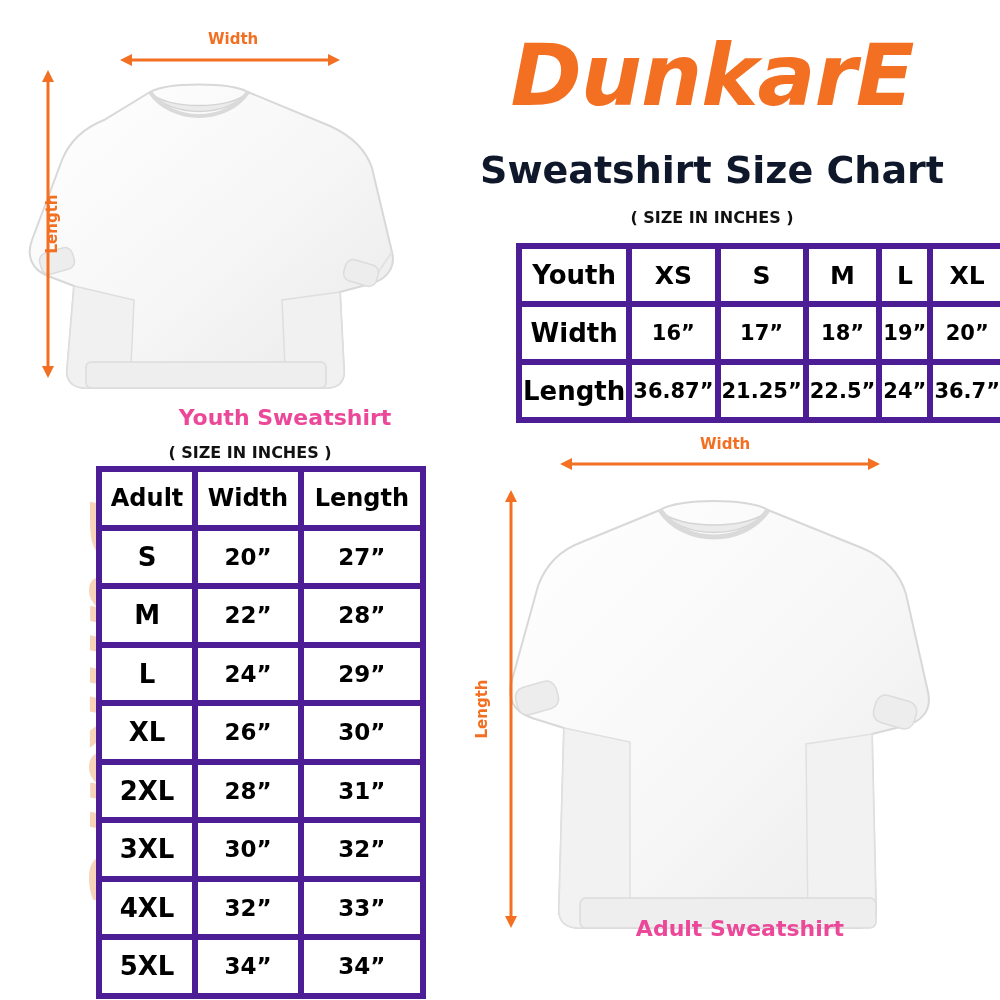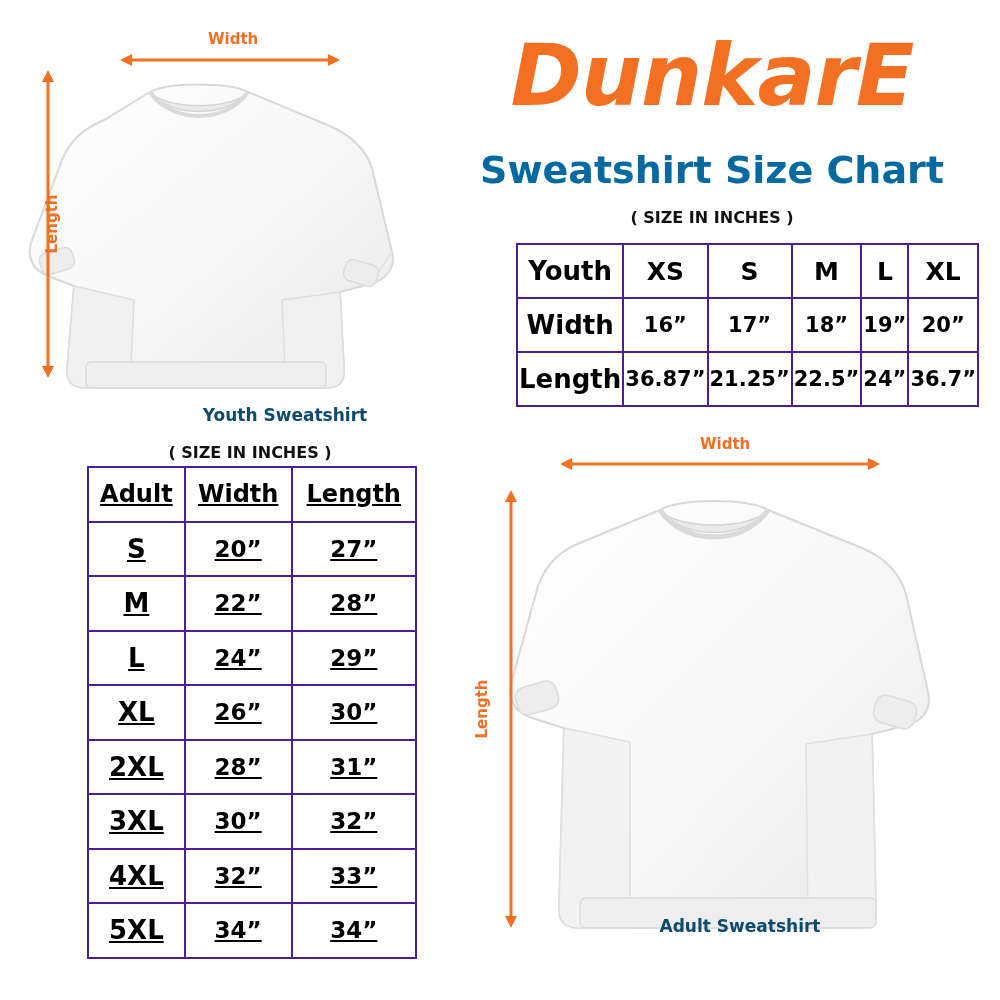--- a/index.html
+++ b/index.html
@@ -28,21 +28,21 @@
     letter-spacing: -1px;
     color: #f36f21;
     line-height: 1.05;
   }
   #brand-title {
     left: 432px; top: 148px; width: 560px;
     text-align: center;
     font-family: "DejaVu Sans", sans-serif;
     font-weight: bold;
     font-size: 38px;
-    color: #0369a1;
+    color: #0f172a;
   }
   #youth-units {
     left: 432px; top: 208px; width: 560px;
     text-align: center;
     font-family: "DejaVu Sans", sans-serif;
     font-weight: bold;
     font-size: 16px;
     color: #111;
   }
   #adult-units {
@@ -55,41 +55,40 @@
   }
 
   
   table.size-table {
     border-collapse: collapse;
     font-family: "DejaVu Sans", sans-serif;
     font-weight: bold;
     background: #fff;
   }
   table.size-table td {
-    border: 2px solid #4c1d95;
+    border: 6px solid #4c1d95;
     text-align: center;
     color: #000;
     background: transparent;
   }
 
   
   #youth-table {
     left: 516px; top: 243px;
     width: 458px;
   }
   #youth-table table { width: 458px; }
   #youth-table td { height: 50px; font-size: 25px; }
   #youth-table td.rowhead { font-size: 26px; width: 110px; }
   #youth-table td.val { font-size: 21px; margin-top: 12px; }
 
   
   #adult-table {
-    left: 87px; top: 466px;
+    left: 96px; top: 466px;
     width: 366px;
-    text-decoration: underline;
   }
   #adult-table table { width: 330px; }
   #adult-table td { height: 50.5px; font-size: 26px; }
   #adult-table td.colhead { font-size: 24px; }
   #adult-table td.val { font-size: 23px; }
 
   
   .watermark {
     position: absolute;
     font-family: "DejaVu Sans", sans-serif;
@@ -106,22 +105,22 @@
     transform: rotate(90deg);
     transform-origin: left top;
   }
 
   
   .shirt-wrap { position: absolute; }
   .caption {
     position: absolute;
     font-family: "DejaVu Sans", sans-serif;
     font-weight: bold;
-    font-size: 17px;
-    color: #0c4a6e;
+    font-size: 22px;
+    color: #ec4899;
     text-align: center;
   }
   .arrow-label {
     position: absolute;
     font-family: "DejaVu Sans", sans-serif;
     font-weight: bold;
     font-size: 15px;
     color: #f36f21;
   }
   .vert-label {

